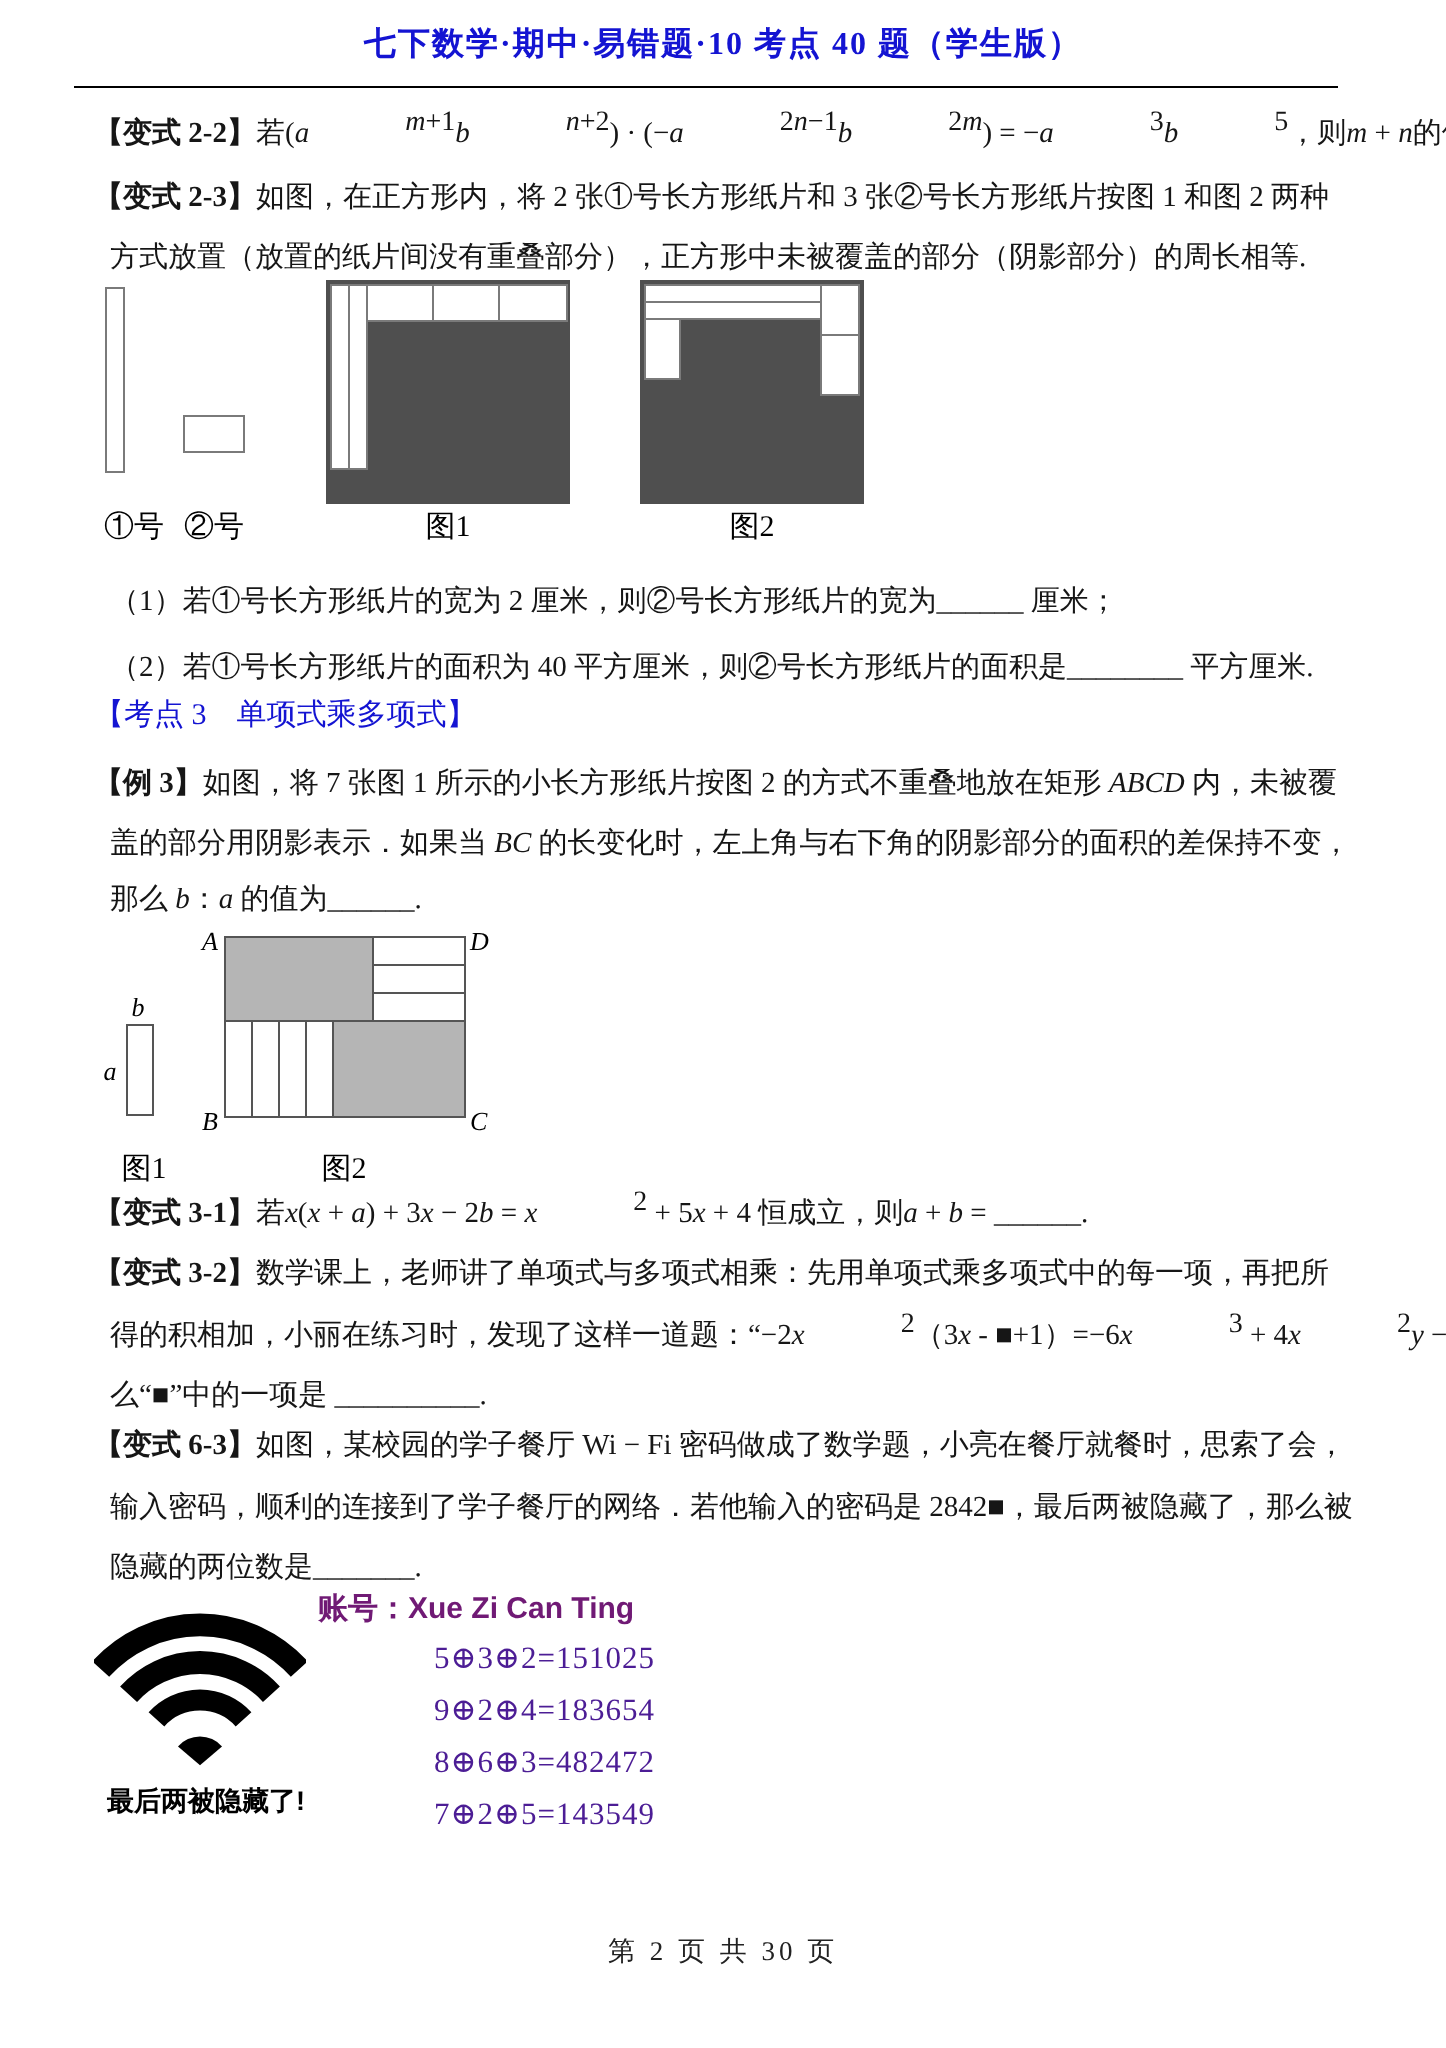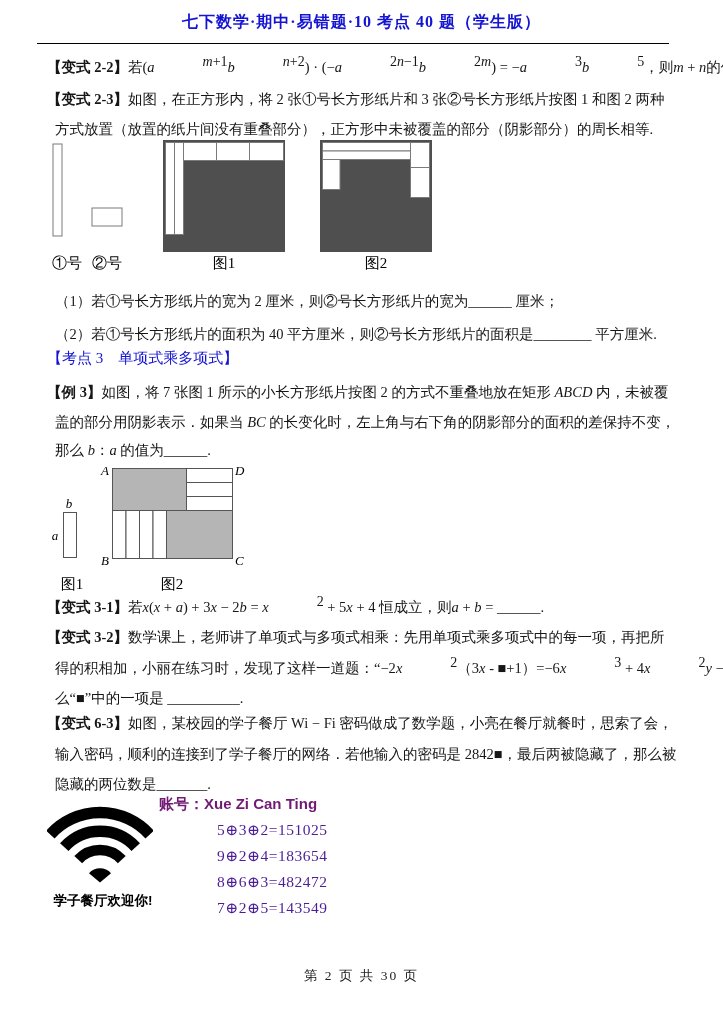--- a/index.html
+++ b/index.html
@@ -107,21 +107,21 @@
   <div class="ln ind" style="top:744px">输入密码，顺利的连接到了学子餐厅的网络．若他输入的密码是 2842■，最后两被隐藏了，那么被</div>
   <div class="ln ind" style="top:774px">隐藏的两位数是_______.</div>
 
   <div class="wifi-wrap">
     <svg class="wifi-icon" width="106" height="90" viewBox="0 0 130 110">
       <path d="M 4.1 47.1 A 82 82 0 0 1 125.9 47.1" fill="none" stroke="#000" stroke-width="14"></path>
       <path d="M 21.2 62.5 A 59 59 0 0 1 108.8 62.5" fill="none" stroke="#000" stroke-width="14"></path>
       <path d="M 38.3 77.9 A 36 36 0 0 1 91.7 77.9" fill="none" stroke="#000" stroke-width="13"></path>
       <path d="M 65 106 L 51.5 94.5 A 18 18 0 0 1 78.5 94.5 Z" fill="#000"></path>
     </svg>
-    <div class="wifi-caption">学子餐厅欢迎你!</div>
+    <div class="wifi-caption">最后两被隐藏了!</div>
     <div class="wifi-account">账号：Xue Zi Can Ting</div>
     <div class="wifi-eqs">
       <div>5⊕3⊕2=151025</div>
       <div>9⊕2⊕4=183654</div>
       <div>8⊕6⊕3=482472</div>
       <div>7⊕2⊕5=143549</div>
     </div>
   </div>
 
   <div class="footer">第 2 页 共 30 页</div>

